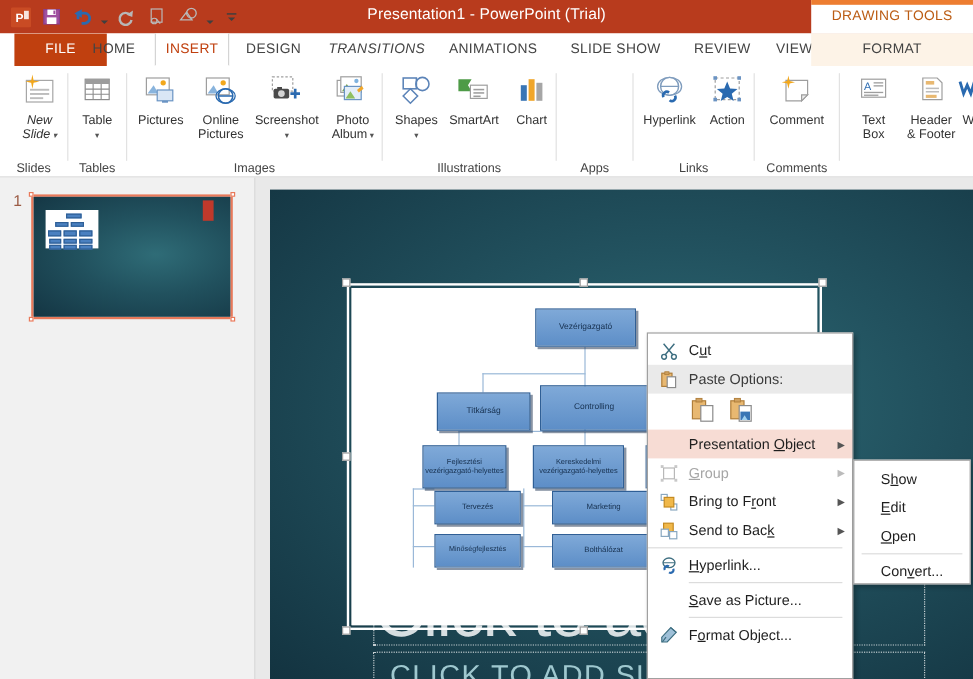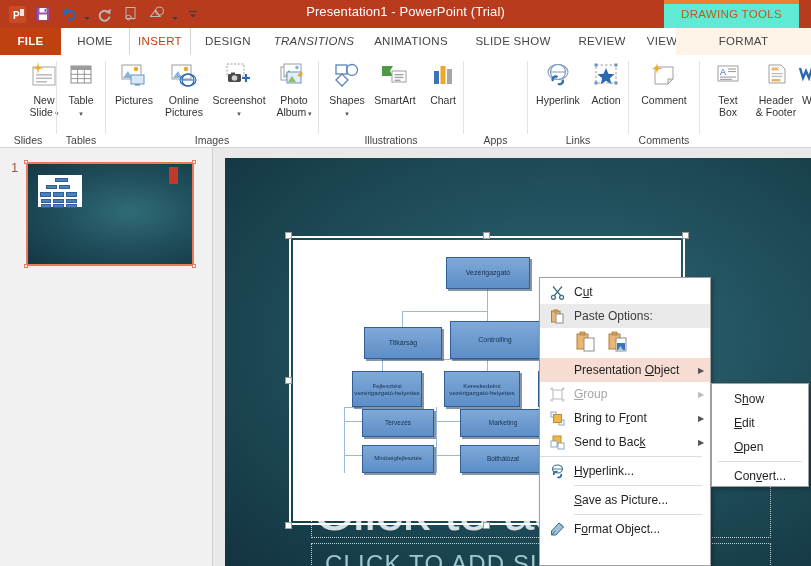--- a/index.html
+++ b/index.html
@@ -24,22 +24,22 @@
     width:26px; height:26px; display:flex; align-items:center; justify-content:center;
     position:relative;
   }
   .qat-caret { width:10px; height:26px; display:flex; align-items:flex-end; justify-content:center; padding-bottom:7px; }
   .qat-caret::after { content:""; border-left:3px solid transparent; border-right:3px solid transparent; border-top:3px solid #3f3f3f; }
   #app-title {
     position:absolute; left:0; top:4px; width:811px; text-align:center;
     font-size:13px; color:#ffffff; letter-spacing:0.1px;
   }
   #ctx-tab-band {
-    position:absolute; right:12px; top:0; width:135px; height:28px;
-    background:#5eead4;
+    position:absolute; right:0px; top:0; width:135px; height:28px;
+    background:#ffffff;
   }
   #ctx-tab-band .orangebar {
     position:absolute; left:0; top:0; width:135px; height:4px; background:#ed7d31;
   }
   #ctx-tab-label {
     position:absolute; left:0; top:8px; width:135px; text-align:center;
     font-size:11.5px; color:#bb5c14; letter-spacing:0.3px;
   }
   
   #tabrow {
@@ -230,36 +230,36 @@
   </div>
   <div id="app-title">Presentation1 - PowerPoint (Trial)</div>
   <div id="ctx-tab-band">
     <div class="orangebar"></div>
     <div id="ctx-tab-label">DRAWING TOOLS</div>
   </div>
 </div>
 
 <div id="tabrow">
   <div class="strip"></div>
-  <div class="tab file" style="left:0;width:61px;font-weight:bold;">FILE</div>
+  <div class="tab file" style="left:12px;width:77px;">FILE</div>
   <div class="tab" style="left:61px;width:68px;">HOME</div>
   <div class="tab active" style="left:129px;width:62px;border-left:1px solid #d4d4d4;border-right:1px solid #d4d4d4;border-bottom:1px solid #fff;">INSERT</div>
   <div class="tab" style="left:191px;width:74px;">DESIGN</div>
   <div class="tab" style="left:265px;width:98px;font-style:italic;">TRANSITIONS</div>
   <div class="tab" style="left:363px;width:96px;">ANIMATIONS</div>
   <div class="tab" style="left:459px;width:108px;">SLIDE SHOW</div>
   <div class="tab" style="left:567px;width:70px;">REVIEW</div>
   <div class="tab" style="left:637px;width:50px;">VIEW</div>
   <div class="tab ctxformat ctxformat-hl" style="left:676px;width:135px;">FORMAT</div>
 </div>
 
 <div id="ribbon">
 
   <div class="grp" style="left:0;width:56px;">
-    <div class="bigbtn" style="left:16px;">
+    <div class="bigbtn" style="left:5px;font-style:italic;">
       <div class="ic">
         <svg width="32" height="30" viewBox="0 0 32 30">
             <rect x="5" y="6" width="22" height="18" fill="#fff" stroke="#a6a6a6"></rect>
             <rect x="8" y="13" width="16" height="1.6" fill="#bdbdbd"></rect>
             <rect x="8" y="16.5" width="16" height="1.6" fill="#bdbdbd"></rect>
             <rect x="8" y="20" width="11" height="1.6" fill="#bdbdbd"></rect>
             <path d="M10 1 L11 6 L16 7 L11 8 L10 13 L9 8 L4 7 L9 6 Z" fill="#f2a71b"></path>
           </svg>
       </div>
       <div class="lb"><span>New</span><br><span class="dd">Slide</span></div>

